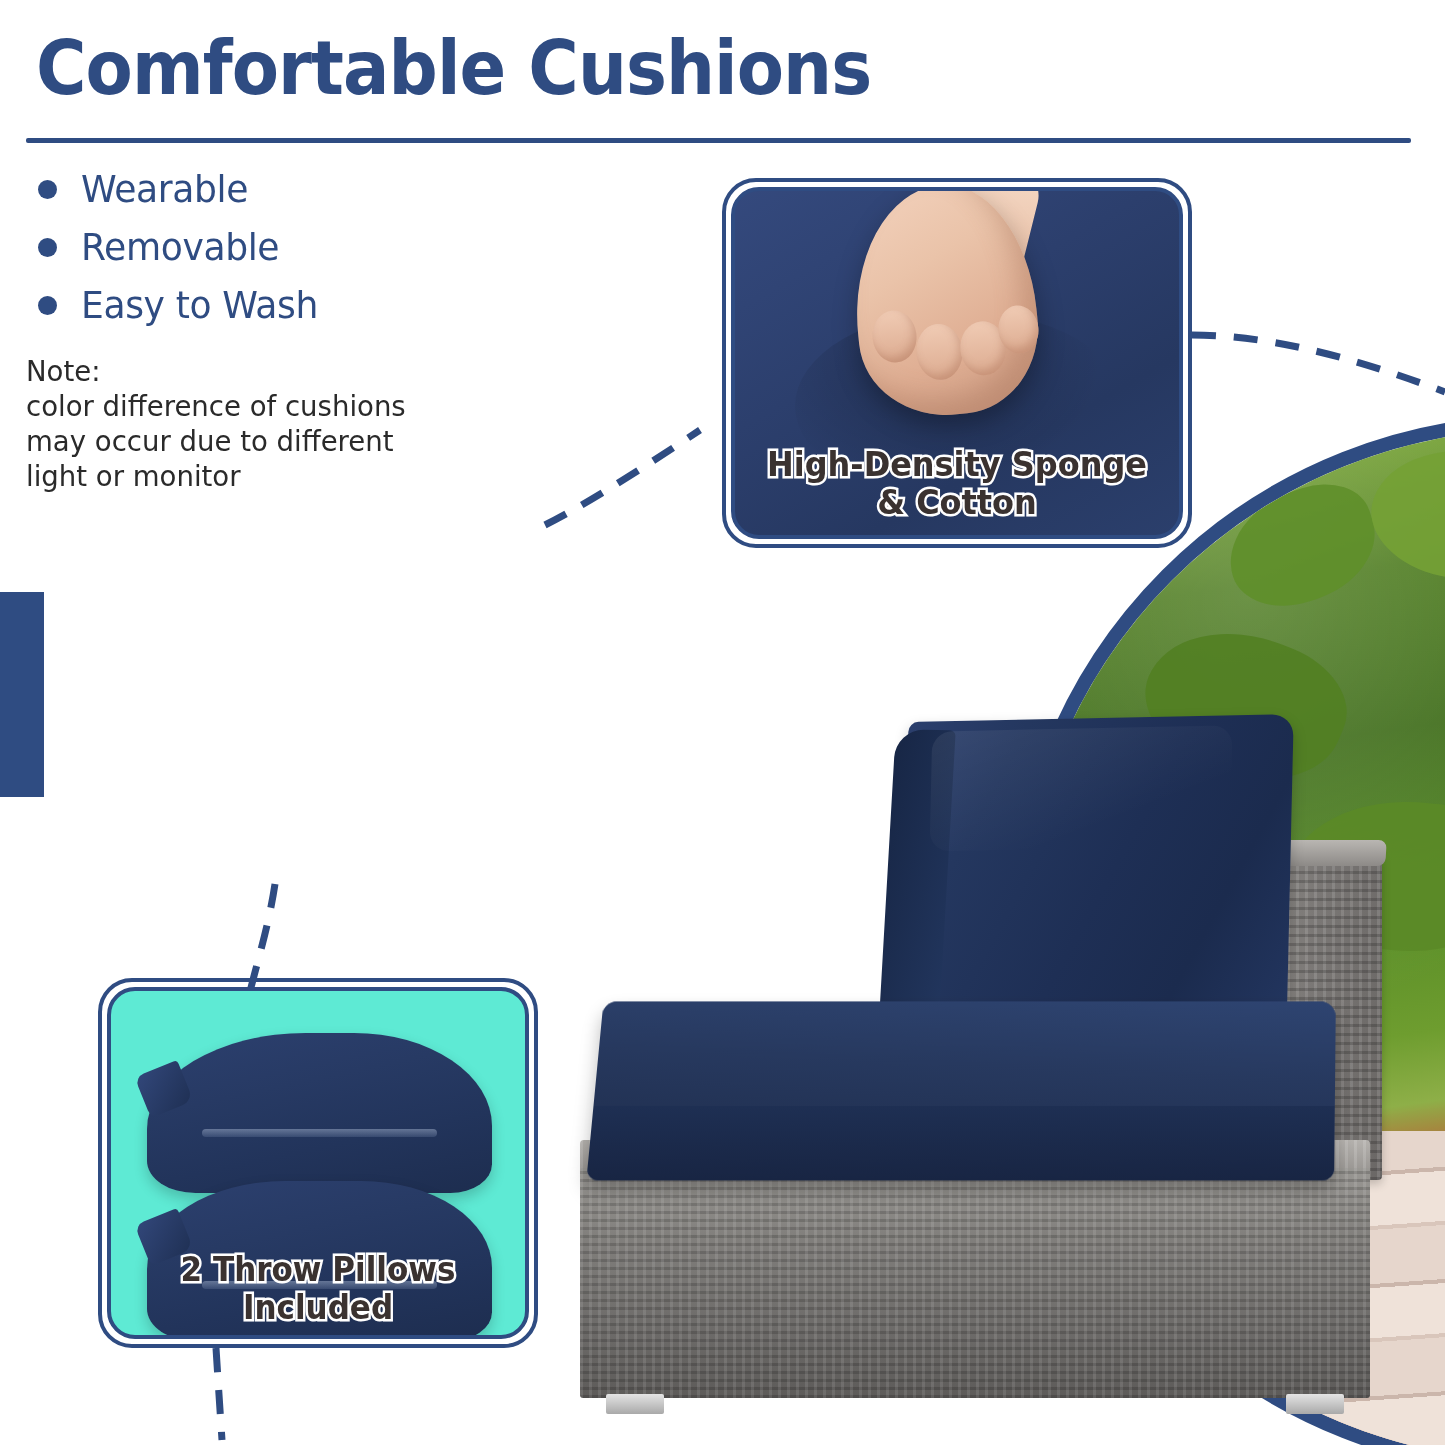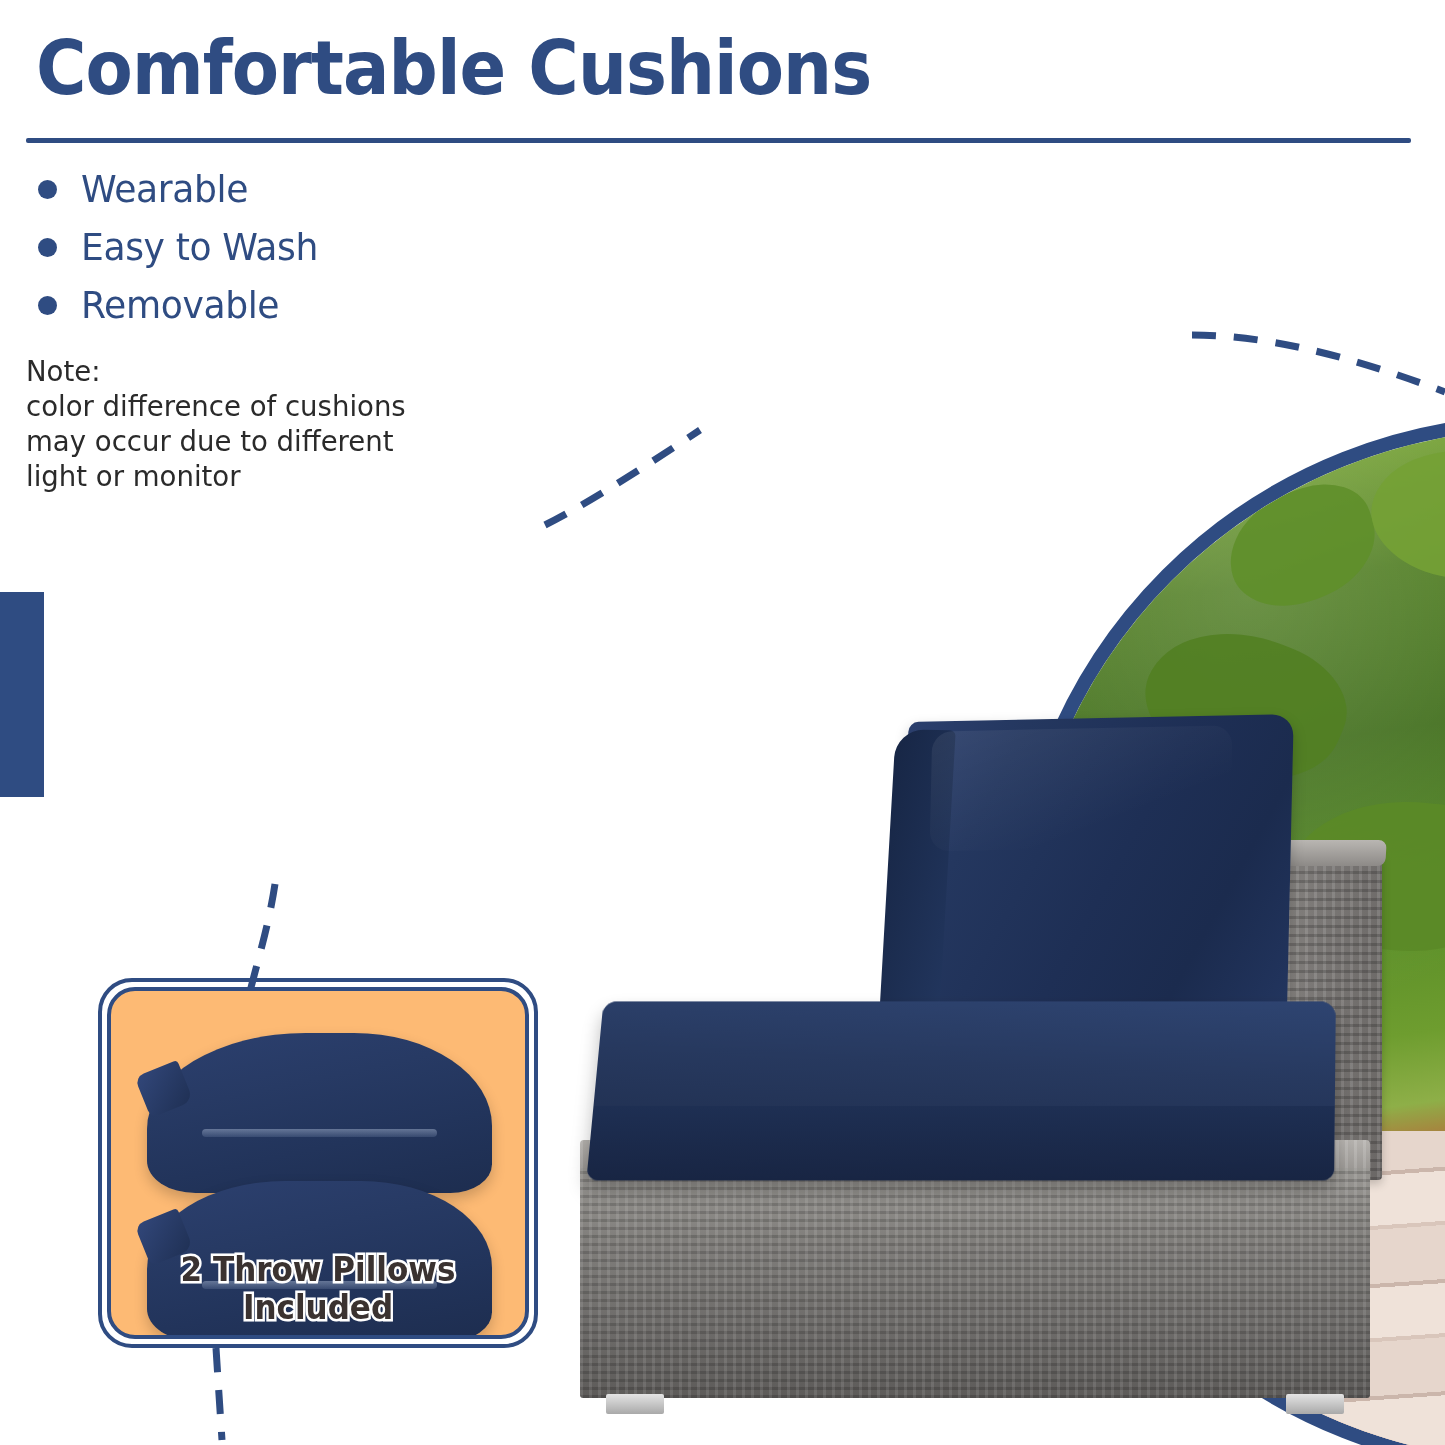--- a/index.html
+++ b/index.html
@@ -272,21 +272,21 @@
     background:transparent;transform:rotate(-4deg);
   }
   .zip-slider{
     position:absolute;left:158px;top:196px;width:44px;height:34px;
     background:linear-gradient(180deg,#9aa6bd,#6d7b95);border-radius:6px;
     transform:rotate(-4deg);
   }
 
   
   #box-pillows{left:98px;top:978px;width:440px;height:370px;}
-  #box-pillows .callout-inner{background:#fdba74;}
+  #box-pillows .callout-inner{background:#5eead4;}
   .pillow{
     position:absolute;
     background:linear-gradient(168deg,#2c406f 0%,#273a64 35%,#22345b 65%,#1d2d4f 100%);
     box-shadow:0 6px 14px rgba(0,0,0,.2);
   }
   .pillow.top{
     left:36px;top:42px;width:345px;height:160px;
     border-radius:46% 40% 12% 14% / 60% 58% 18% 20%;
   }
   .pillow.bot{
@@ -363,37 +363,53 @@
   <div class="title">Comfortable Cushions</div>
   <div class="rule"></div>
 
   <div class="bullets">
     <div class="bullet-row">
       <span class="dot"></span>
       <span class="bullet-label">Wearable</span>
     </div>
     <div class="bullet-row">
       <span class="dot"></span>
-      <span class="bullet-label">Easy to Wash</span>
+      <span class="bullet-label">Removable</span>
     </div>
     <div class="bullet-row">
       <span class="dot"></span>
-      <span class="bullet-label">Removable</span>
+      <span class="bullet-label">Easy to Wash</span>
     </div>
   </div>
 
   <div class="note">
     <div>Note:</div>
     <div>color difference of cushions</div>
     <div>may occur due to different</div>
     <div>light or monitor</div>
   </div>
 
   <div class="left-tab"></div>
 
+  <div class="callout" id="box-sponge">
+    <div class="callout-inner">
+      <div class="dent"></div>
+      <div class="wrist"></div>
+      <div class="fist">
+        <div class="knuckle" style="left:14px;top:120px;width:44px;height:52px;"></div>
+        <div class="knuckle" style="left:56px;top:138px;width:46px;height:56px;"></div>
+        <div class="knuckle" style="left:100px;top:140px;width:46px;height:54px;"></div>
+        <div class="knuckle" style="left:140px;top:128px;width:40px;height:48px;"></div>
+      </div>
+      <div class="callout-caption">
+        <div>High-Density Sponge</div>
+        <div>&amp; Cotton</div>
+      </div>
+    </div>
+  </div>
 
 
   <div class="callout" id="box-pillows">
     <div class="callout-inner">
       <div class="pillow top">
         <div class="pillow-corner"></div>
         <div class="pillow-zip"></div>
       </div>
       <div class="pillow bot">
         <div class="pillow-corner"></div>

